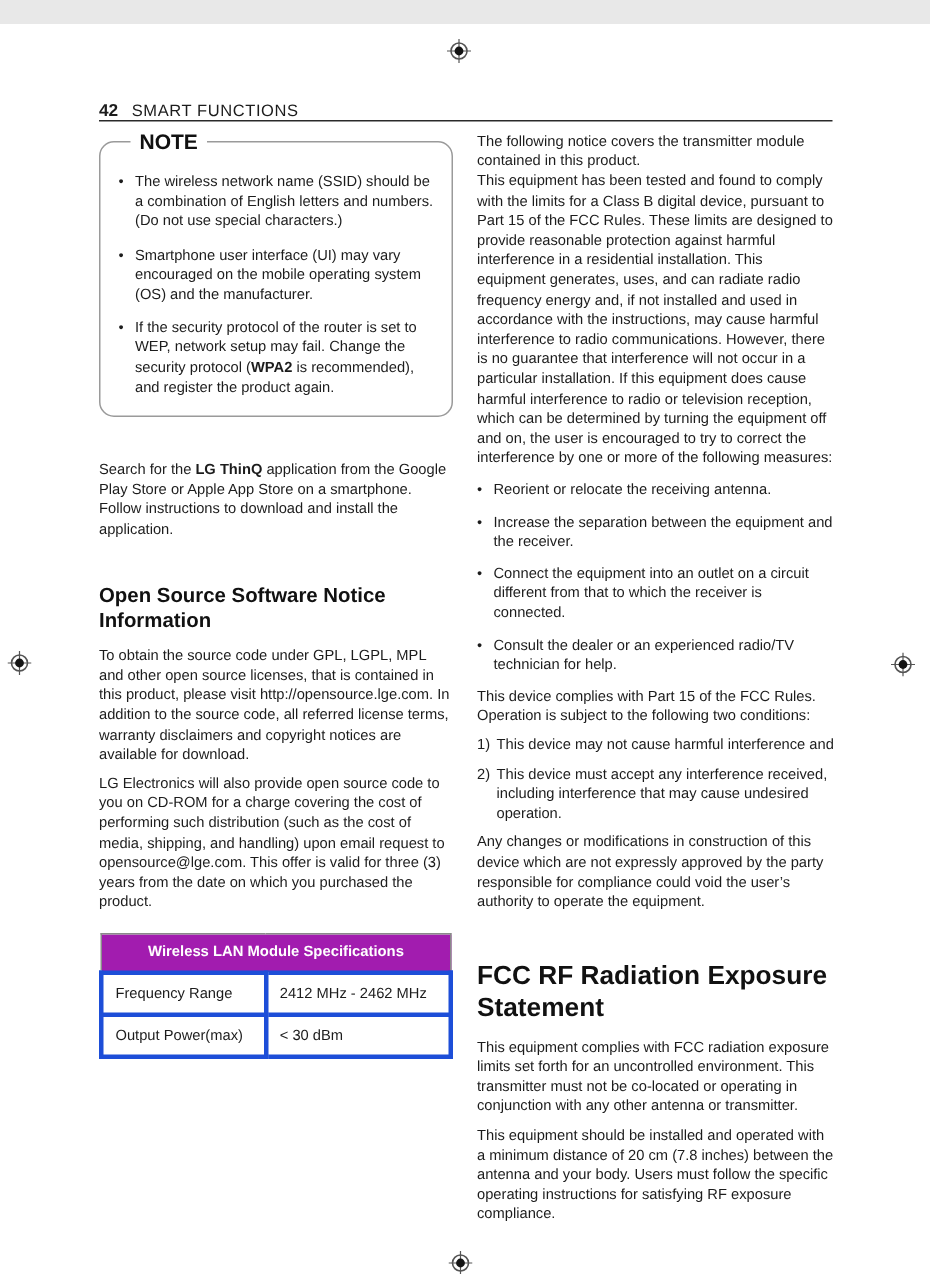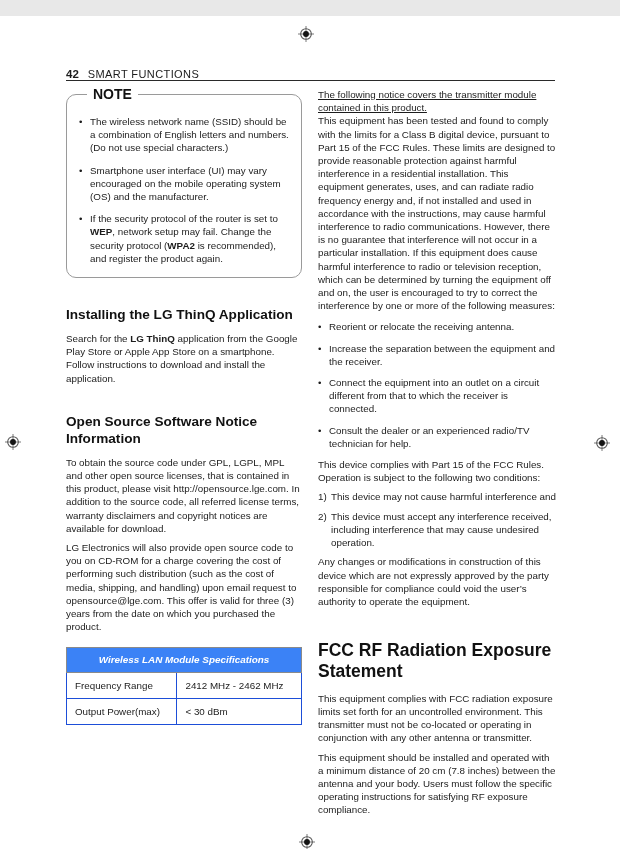--- a/index.html
+++ b/index.html
@@ -15,21 +15,21 @@
   .pg-num   { font-size:11.5px; font-weight:bold; }
   .pg-title { font-size:11px; margin-left:9px; letter-spacing:0.4px; }
   .pg-rule  { position:absolute; left:66px; top:64px; width:489px; border-top:1.4px solid #2a2a2a; }
 
   
   .col-left  { position:absolute; left:66px;  top:78px; width:236px; }
   .col-right { position:absolute; left:318px; top:72px; width:238px; }
 
   .body-txt { font-size:9.8px; line-height:13.2px; }
   p { margin:0 0 6px 0; }
-  p.tight { margin:0;text-decoration:underline; }
+  p.tight { margin:0; }
 
   .h1 { font-size:17.5px; font-weight:bold; line-height:1.22; margin:0 0 9px 0; color:#111; }
   .h2 { font-size:13.6px; font-weight:bold; line-height:1.25; margin:0 0 8px 0; color:#111; }
 
   
   .note-box { position:relative; border:1.2px solid #9a9a9a; border-radius:10px;
               padding:20px 12px 12px 12px; }
   .note-label { position:absolute; top:-7px; left:20px; background:#fff;
                 padding:0 6px; font-size:14px; font-weight:bold; color:#111; }
 
@@ -43,21 +43,21 @@
 
   
   .n-item { display:flex; margin-bottom:6px; }
   .n-num  { flex:none; width:13px; }
   .n-text { flex:1; }
 
   
   table.spec { width:100%; border-collapse:collapse; font-size:9.8px; margin-top:4px; }
   table.spec th { color:#fff; font-weight:bold; padding:5px 4px; text-align:center;
                   border:1px solid #8a8a8a; font-size:9.9px; }
-  table.spec td { padding:6px 8px; border:1px solid #1d4ed8; background:#fff; }
+  table.spec td { padding:6px 8px; border:3px solid #1d4ed8; background:#fff; }
   table.spec td.lbl { width:47%; }
 
   .sect-gap { margin-top:29px; }
 
   
   .watermark {
     position:absolute; top:392px; left:50%; transform:translateX(-50%);
     font-size:49px; font-weight:bold; white-space:nowrap; letter-spacing:1px;
     color:rgba(220,220,220,0.18);
     -webkit-text-stroke:1.8px rgba(180,180,180,0.55);
@@ -114,41 +114,40 @@
         <div class="b-item">
           <span class="b-dot">•</span>
           <span class="b-text"><span>The wireless network name (SSID) should be a combination of English letters and numbers. (Do not use special characters.)</span></span>
         </div>
         <div class="b-item">
           <span class="b-dot">•</span>
           <span class="b-text"><span>Smartphone user interface (UI) may vary encouraged on the mobile operating system (OS) and the manufacturer.</span></span>
         </div>
         <div class="b-item">
           <span class="b-dot">•</span>
-          <span class="b-text"><span>If the security protocol of the router is set to </span><span style="font-weight: bold;">WEP</span><span>, network setup may fail. Change the security protocol (</span><span style="font-weight: bold;">WPA2</span><span> is recommended), and register the product again.</span></span>
+          <span class="b-text"><span>If the security protocol of the router is set to </span><span style="font-weight: normal;">WEP</span><span>, network setup may fail. Change the security protocol (</span><span style="font-weight: bold;">WPA2</span><span> is recommended), and register the product again.</span></span>
         </div>
       </div>
     </div>
 
     <div class="sect-gap">
-      <div class="h2">Installing the LG ThinQ Application</div>
       <p><span>Search for the </span><span style="font-weight: bold; text-align: center;">LG ThinQ</span><span> application from the Google Play Store or Apple App Store on a smartphone. Follow instructions to download and install the application.</span></p>
     </div>
 
     <div class="sect-gap">
       <div class="h2">Open Source Software Notice Information</div>
       <p>To obtain the source code under GPL, LGPL, MPL and other open source licenses, that is contained in this product, please visit http://opensource.lge.com. In addition to the source code, all referred license terms, warranty disclaimers and copyright notices are available for download.</p>
       <p>LG Electronics will also provide open source code to you on CD-ROM for a charge covering the cost of performing such distribution (such as the cost of media, shipping, and handling) upon email request to opensource@lge.com. This offer is valid for three (3) years from the date on which you purchased the product.</p>
     </div>
 
     <div style="margin-top:14px;">
       <table class="spec">
         <thead>
           <tr>
-            <th colspan="2" id="spec-th" style="background: #3b82f6; font-style: italic;">Wireless LAN Module Specifications</th>
+            <th colspan="2" id="spec-th" style="background: #a21caf;">Wireless LAN Module Specifications</th>
           </tr>
         </thead>
         <tbody>
           <tr>
             <td class="lbl">Frequency Range</td>
             <td>2412 MHz - 2462 MHz</td>
           </tr>
           <tr>
             <td class="lbl">Output Power(max)</td>
             <td>&lt; 30 dBm</td>

